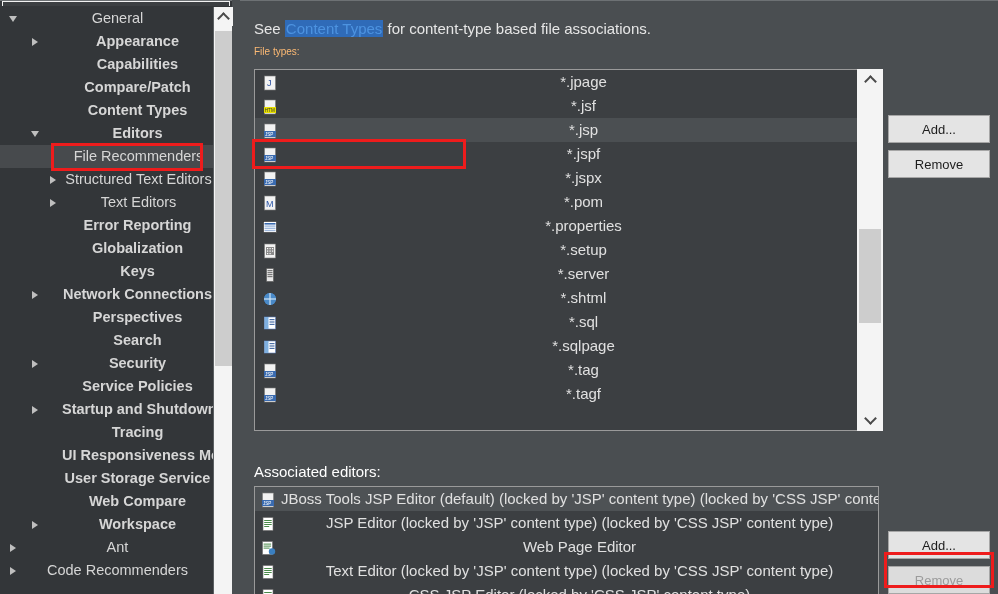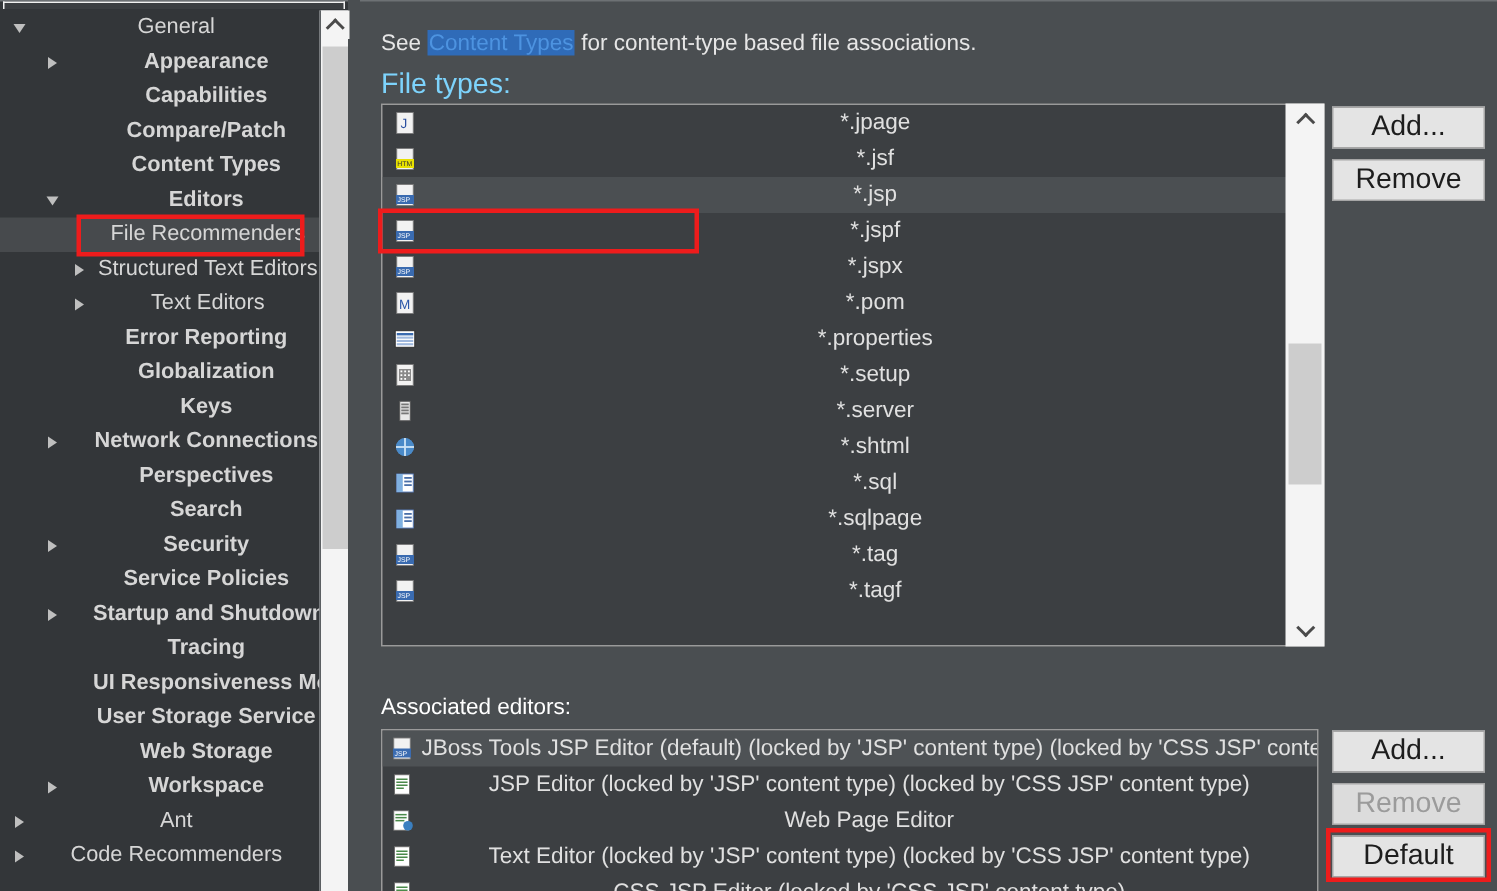--- a/index.html
+++ b/index.html
@@ -79,21 +79,21 @@
   #see-line {
     position: absolute; left: 14px; top: 19px;
     font-size: 15px; color: #e6e6e6; white-space: nowrap;
   }
   #content-types-link {
     color: #2a6fc4; background: #2f6bb8; color: #4d93e0;
     text-decoration: none; padding: 0 1px;
   }
   #file-types-label {
     position: absolute; left: 14px; top: 45px;
-    font-size: 19px; color: #7dd3fc;
+    font-size: 10px; color: #fdba74;
   }
 
   
   #filetypes-box {
     position: absolute; left: 14px; top: 68px; width: 629px; height: 362px;
     background: #3c3f42; border: 1px solid #9a9a9a;
     overflow: hidden;
   }
   .ft-row {
     position: relative; height: 24px; line-height: 24px;
@@ -135,23 +135,24 @@
     font-size: 15px; color: #e0e0e0; white-space: nowrap;
     padding-left: 26px;
   }
   .ed-row.selected { background: #4e5255; }
   .ed-ico { position: absolute; left: 5px; top: 4px; width: 16px; height: 16px; }
 
   
   .btn {
     position: absolute; width: 102px; height: 28px;
     background: #e4e4e4; border: 1px solid #a6a6a6;
-    color: #1d1d1d; font-size: 19px;
+    color: #1d1d1d; font-size: 13px;
     display: flex; align-items: center; justify-content: center;
     font-family: "Liberation Sans", sans-serif;
+    margin-top: 44px;
   }
   .btn.disabled { color: #9b9b9b; background: #dcdcdc; }
   #btn-add-ft { left: 648px; top: 70px; }
   #btn-remove-ft { left: 648px; top: 105px; }
   #btn-add-ed { left: 648px; top: 486px; }
   #btn-remove-ed { left: 648px; top: 521px; }
   #btn-default-ed { left: 648px; top: 556px; }
 
   
   .redbox {
@@ -251,21 +252,21 @@
         <div class="tree-item d1">
           <span class="tree-label">Tracing</span>
         </div>
         <div class="tree-item d1">
           <span class="tree-label">UI Responsiveness Monitoring</span>
         </div>
         <div class="tree-item d1">
           <span class="tree-label">User Storage Service</span>
         </div>
         <div class="tree-item d1">
-          <span class="tree-label">Web Storage</span>
+          <span class="tree-label">Web Compare</span>
         </div>
         <div class="tree-item d1">
           <span class="tree-arrow">
             <i></i>
           </span>
           <span class="tree-label">Workspace</span>
         </div>
         <div class="tree-item d0">
           <span class="tree-arrow">
             <i></i>

